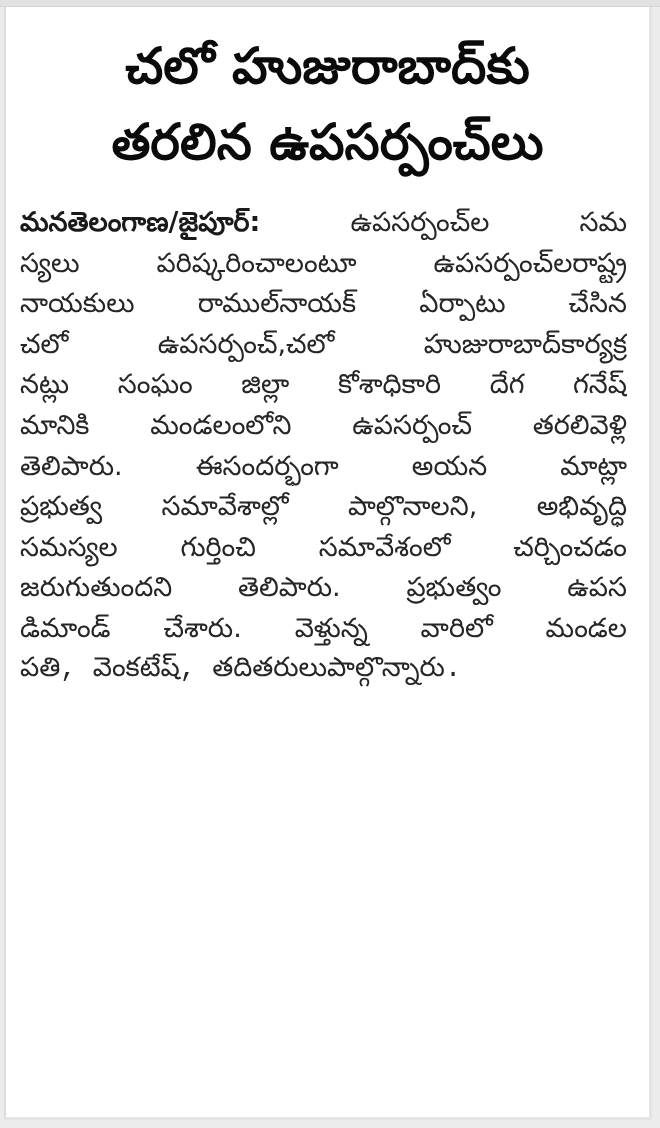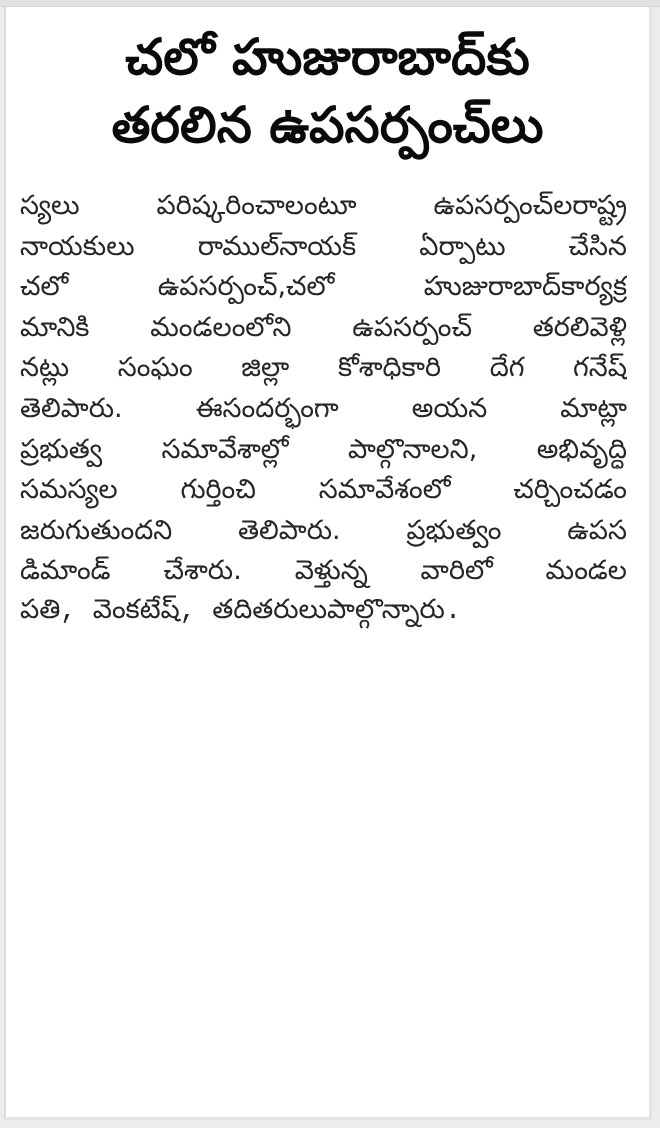--- a/index.html
+++ b/index.html
@@ -40,22 +40,22 @@
       color: #0a0a0a;
       font-weight: bold;
       font-size: 50px;
       line-height: 68px;
       letter-spacing: 0px;
     }
     .headline-line {
       display: block;
       white-space: nowrap;
     }
-    .headline-line.l1 { margin-top: 16px; }
-    .headline-line.l2 { }
+    .headline-line.l1 { margin-top: 25px; }
+    .headline-line.l2 { margin-top: 8px; }
     .body-text {
       margin: 0;
       padding: 0 22px 0 14px;
       color: #262626;
       font-size: 27px;
       line-height: 40.6px;
     }
     .body-text .row {
       display: block;
       white-space: nowrap;
@@ -81,25 +81,26 @@
 <div class="top-rule"></div>
 
 <div class="clipping">
   <h1 class="headline">
     <span class="headline-line l1">చలో హుజురాబాద్‌కు</span>
     <span class="headline-line l2">తరలిన ఉపసర్పంచ్‌లు</span>
   </h1>
 
   <div class="body-wrap">
     <p class="body-text">
+      <span class="row"><span class="dateline">మనతెలంగాణ/జైపూర్:</span><span> ఉపసర్పంచ్‌ల సమ</span></span>
       <span class="row">స్యలు పరిష్కరించాలంటూ ఉపసర్పంచ్‌లరాష్ట్ర</span>
       <span class="row">నాయకులు రాముల్‌నాయక్ ఏర్పాటు చేసిన</span>
       <span class="row">చలో ఉపసర్పంచ్,చలో హుజురాబాద్‌కార్యక్ర</span>
+      <span class="row">నట్లు సంఘం జిల్లా కోశాధికారి దేగ గనేష్</span>
       <span class="row">మానికి మండలంలోని ఉపసర్పంచ్ తరలివెళ్లి</span>
-      <span class="row">నట్లు సంఘం జిల్లా కోశాధికారి దేగ గనేష్</span>
       <span class="row">తెలిపారు. ఈసందర్భంగా అయన మాట్లా</span>
       <span class="row">ప్రభుత్వ సమావేశాల్లో పాల్గొనాలని, అభివృద్ధి</span>
       <span class="row">సమస్యల గుర్తించి సమావేశంలో చర్చించడం</span>
       <span class="row">జరుగుతుందని తెలిపారు. ప్రభుత్వం ఉపస</span>
       <span class="row">డిమాండ్ చేశారు. వెళ్తున్న వారిలో మండల</span>
       <span class="row last">పతి, వెంకటేష్, తదితరులుపాల్గొన్నారు.</span>
     </p>
   </div>
 </div>
 

